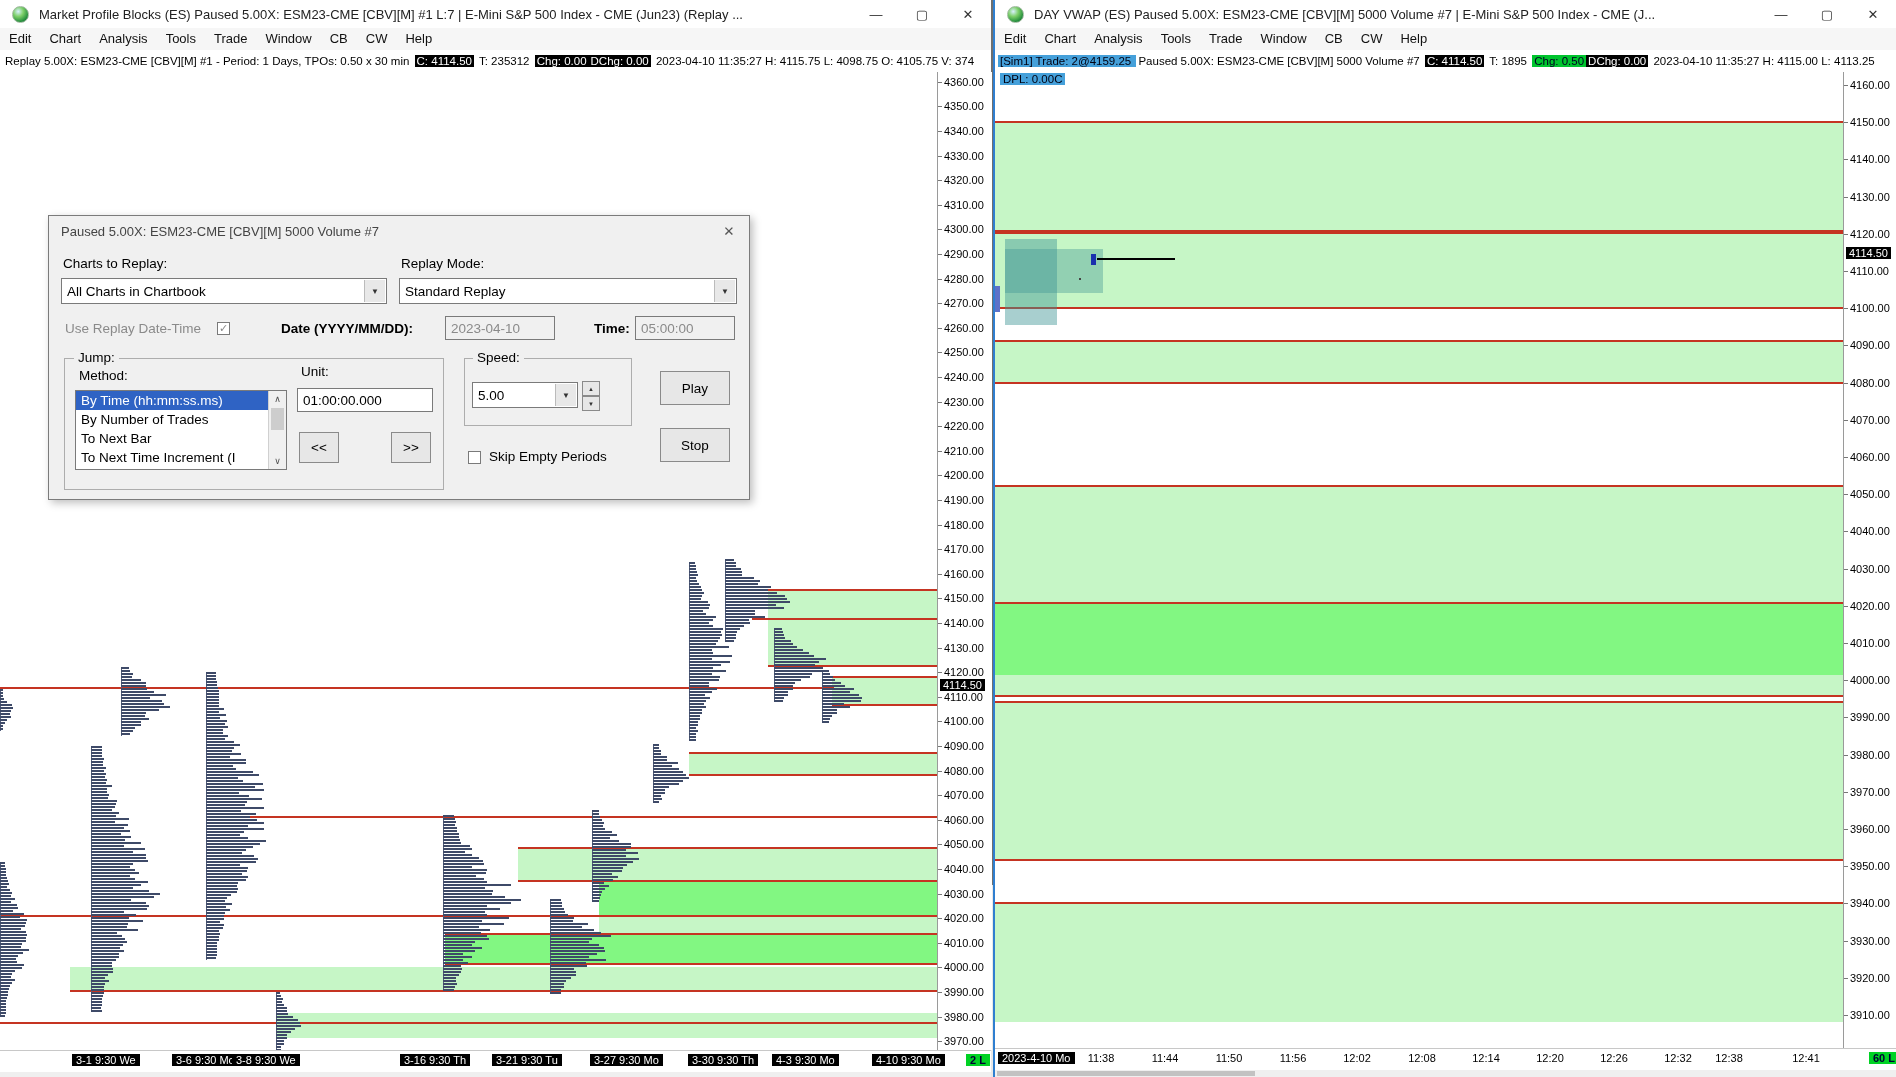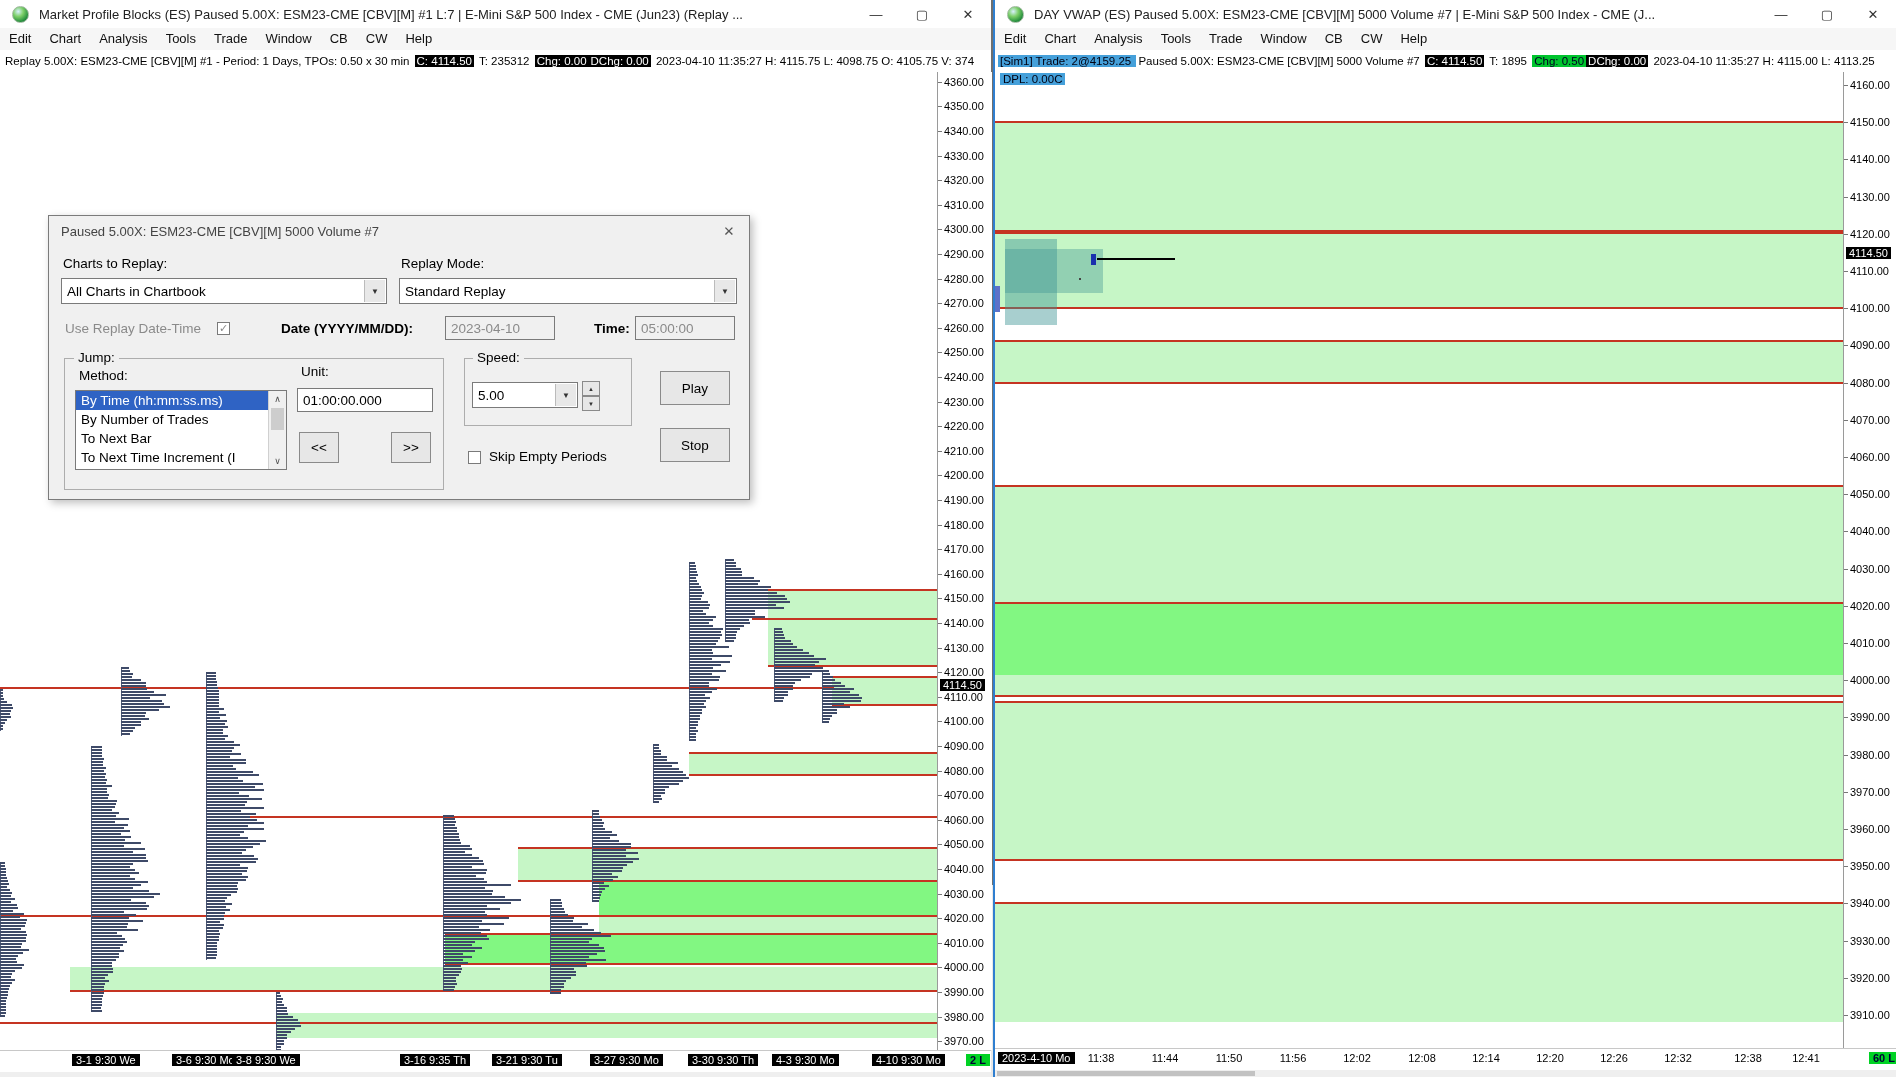--- a/index.html
+++ b/index.html
@@ -794,21 +794,21 @@
       <div class="axis-tick" style="top: 944.64px;"></div>
       <div class="axis-label" style="top: 938.64px;">3980.00</div>
       <div class="axis-tick" style="top: 969.24px;"></div>
       <div class="axis-label" style="top: 963.24px;">3970.00</div>
       <div class="axis-badge" style="top: 606.77px;">4114.50</div>
     </div>
   <div id="left-xaxis">
       <div class="xlabel xlabel-badge" style="left: 72px; transform: none;">3-1  9:30 We</div>
       <div class="xlabel xlabel-badge" style="left: 172px; transform: none;">3-6  9:30 Mo</div>
       <div class="xlabel xlabel-badge" style="left: 232px; transform: none;">3-8  9:30 We</div>
-      <div class="xlabel xlabel-badge" style="left: 400px; transform: none;">3-16  9:35 Th</div>
+      <div class="xlabel xlabel-badge" style="left: 400px; transform: none;">3-16  9:30 Th</div>
       <div class="xlabel xlabel-badge" style="left: 492px; transform: none;">3-21  9:30 Tu</div>
       <div class="xlabel xlabel-badge" style="left: 590px; transform: none;">3-27  9:30 Mo</div>
       <div class="xlabel xlabel-badge" style="left: 688px; transform: none;">3-30  9:30 Th</div>
       <div class="xlabel xlabel-badge" style="left: 772px; transform: none;">4-3  9:30 Mo</div>
       <div class="xlabel xlabel-badge" style="left: 872px; transform: none;">4-10  9:30 Mo</div>
       <div class="xlabel xlabel-green" style="left: 966px; transform: none;">2 L</div>
     </div>
   <div id="left-scroll"></div>
 
   <div id="replay-dialog">
@@ -982,20 +982,20 @@
       <div class="xlabel" style="left: 106px;">11:38</div>
       <div class="xlabel" style="left: 170px; text-align: center;">11:44</div>
       <div class="xlabel" style="left: 234px;">11:50</div>
       <div class="xlabel" style="left: 298px;">11:56</div>
       <div class="xlabel" style="left: 362px;">12:02</div>
       <div class="xlabel" style="left: 427px;">12:08</div>
       <div class="xlabel" style="left: 491px;">12:14</div>
       <div class="xlabel" style="left: 555px;">12:20</div>
       <div class="xlabel" style="left: 619px;">12:26</div>
       <div class="xlabel" style="left: 683px;">12:32</div>
-      <div class="xlabel" style="left: 753px; text-align: right;">12:38</div>
+      <div class="xlabel" style="left: 734px; text-align: right;">12:38</div>
       <div class="xlabel" style="left: 811px;">12:41</div>
       <div class="xlabel xlabel-green" style="left: 874px; transform: none;">60 L</div>
     </div>
   <div id="right-scroll">
       <div class="thumb"></div>
     </div>
 </div>
 
 </body></html>

